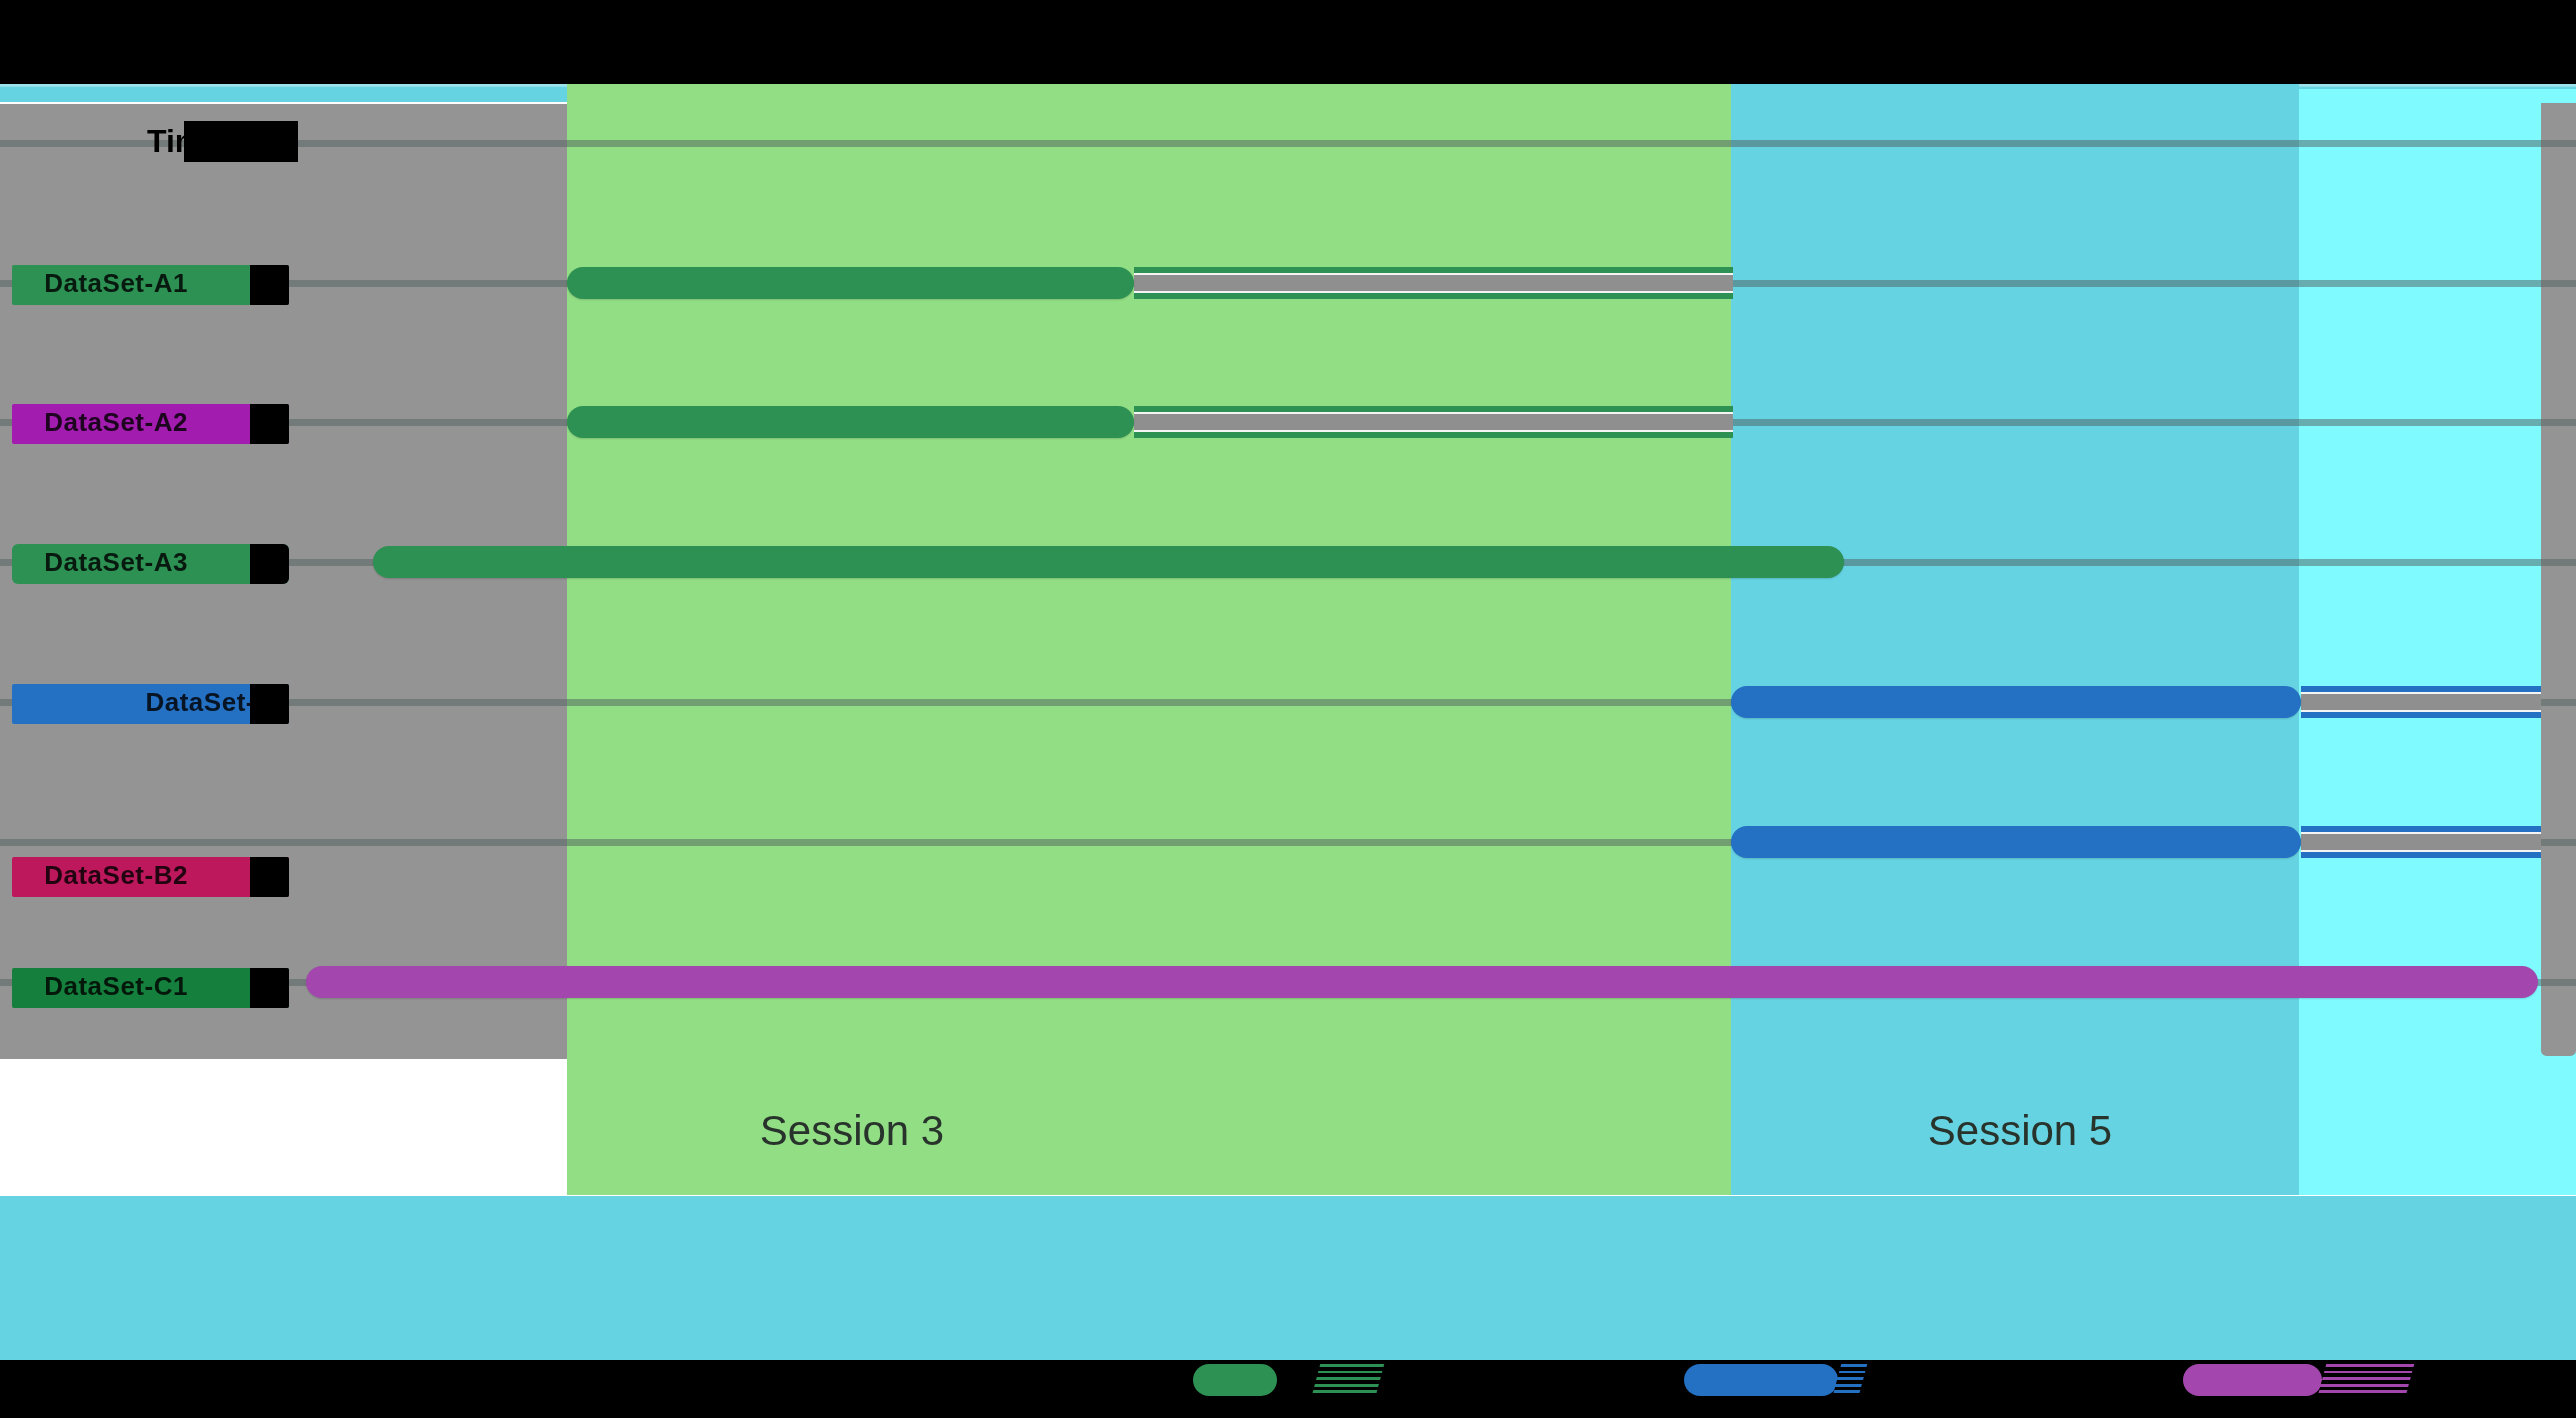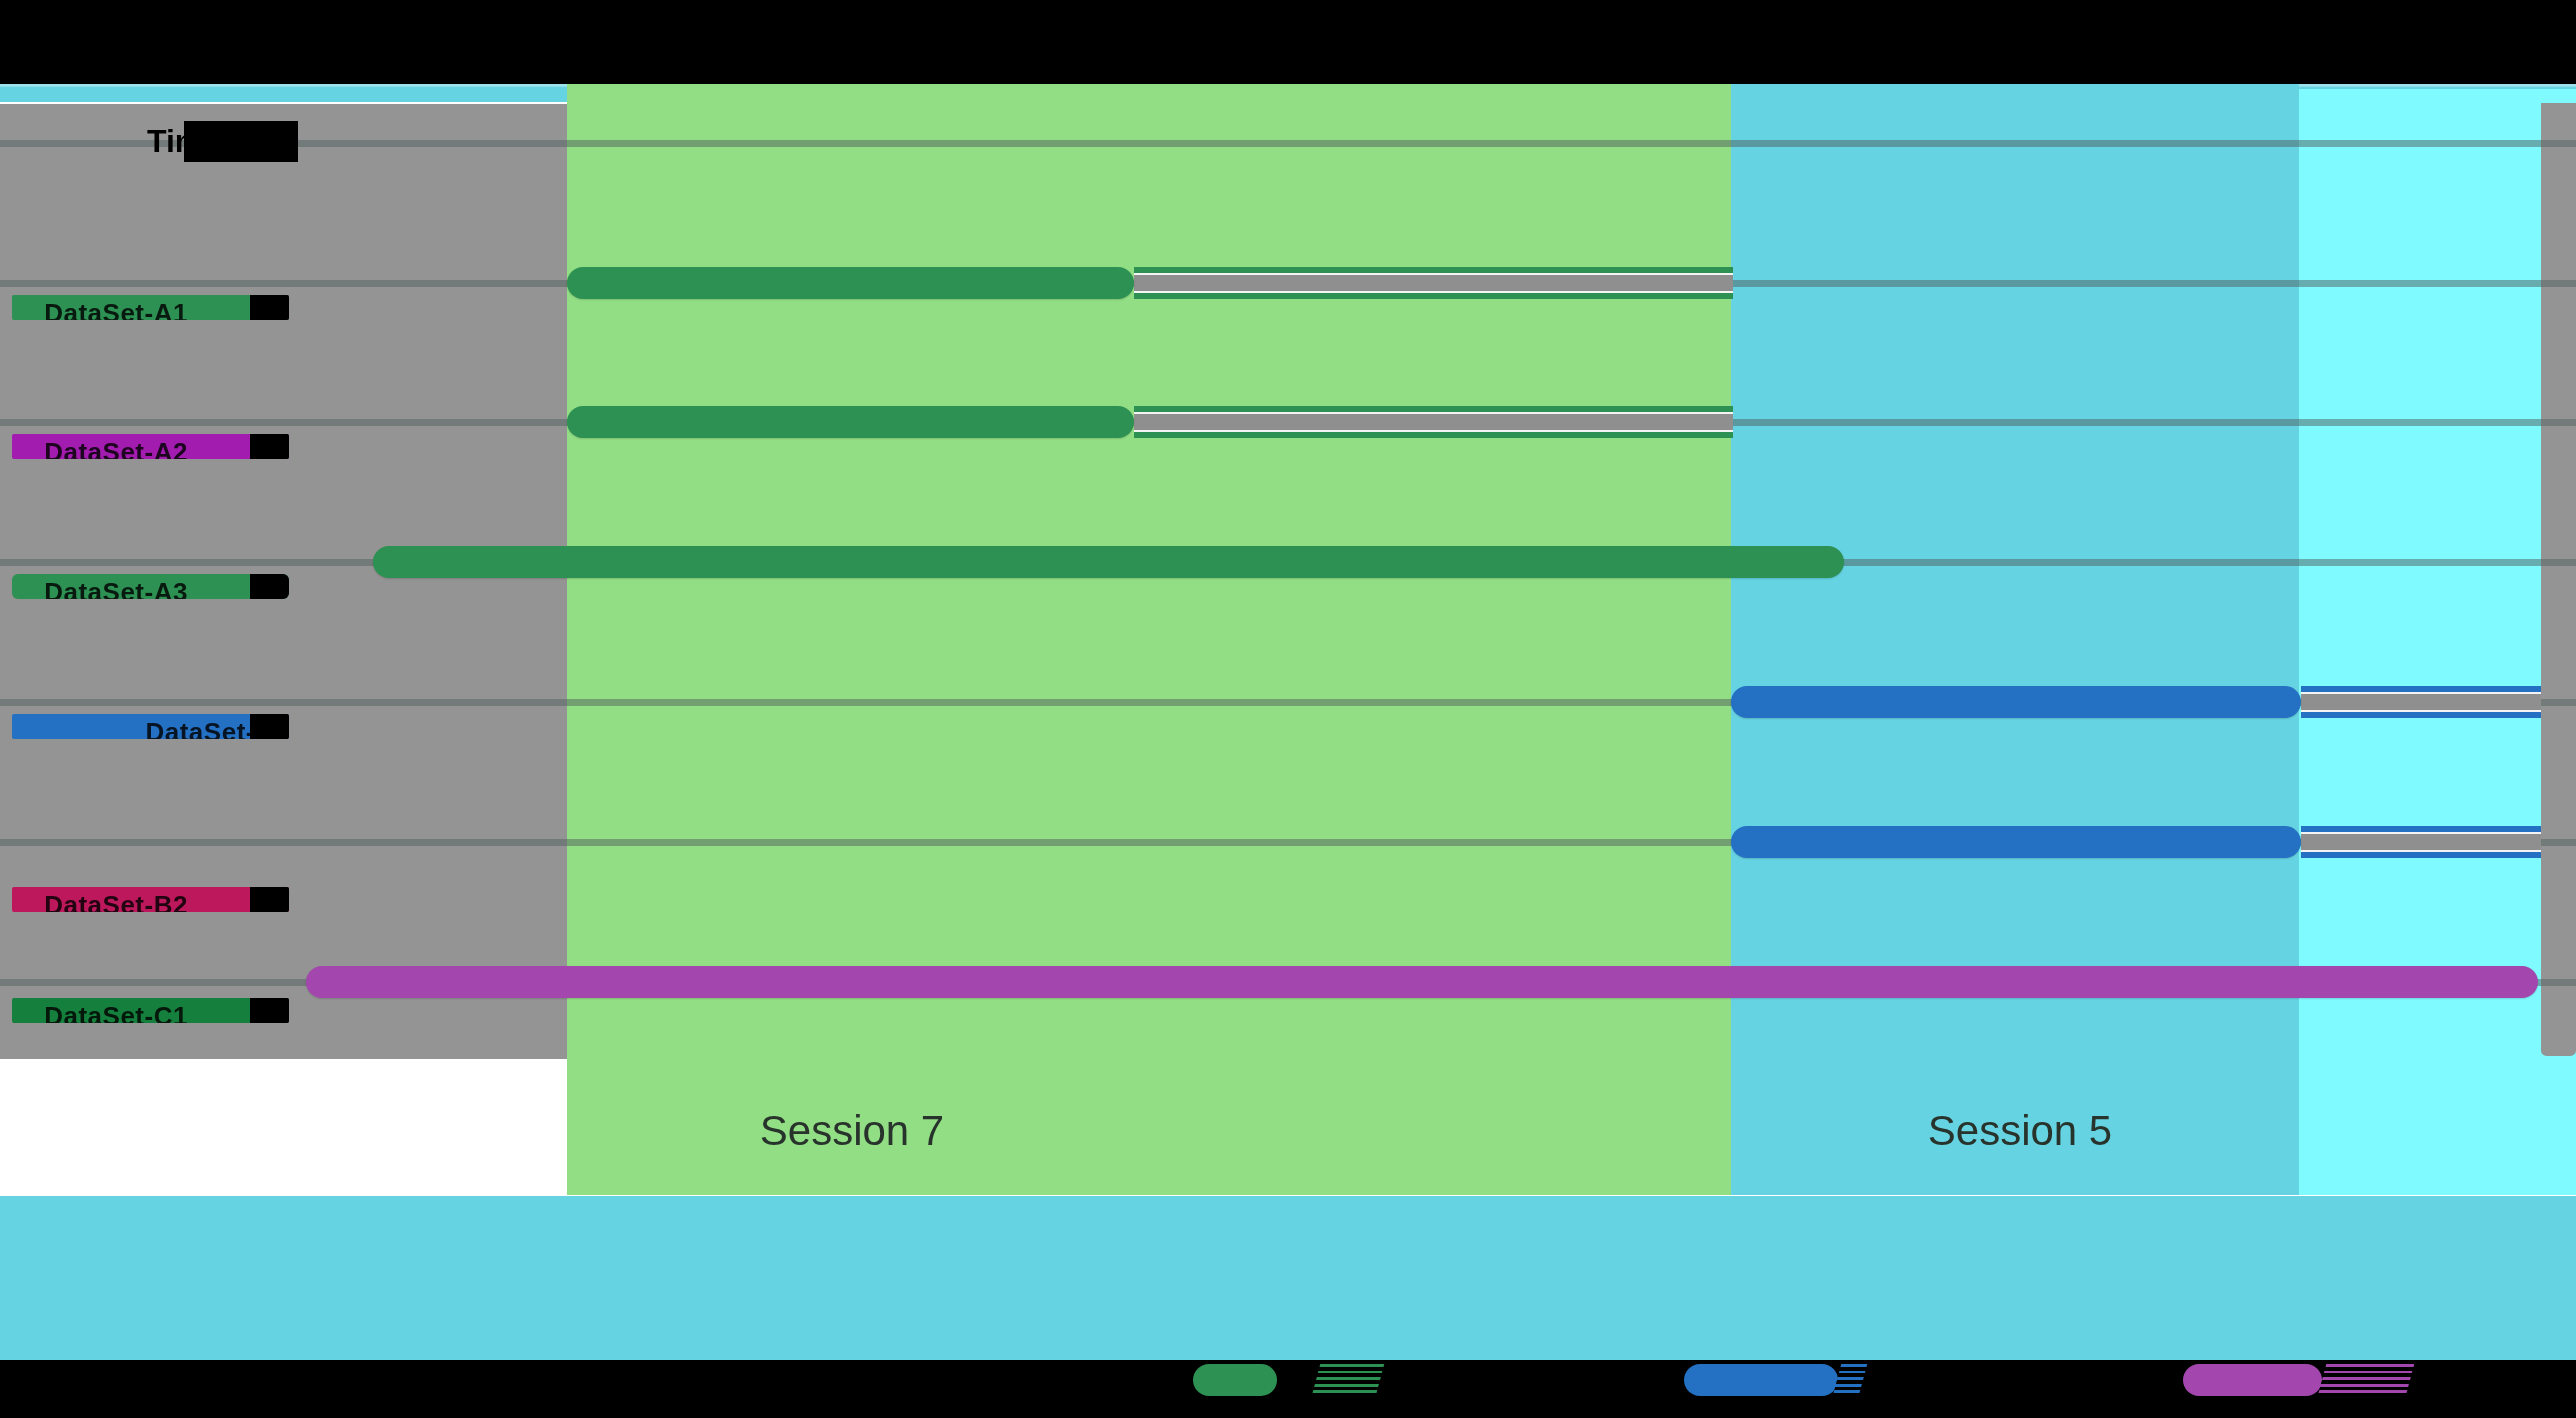--- a/index.html
+++ b/index.html
@@ -15,23 +15,23 @@
   .band-right{left:2299px;top:89px;width:277px;height:1106px;background:#7FFBFF;}
   .gray-col{left:2541px;top:103px;width:35px;height:953px;background:#949494;border-radius:0 0 5.6px 5.6px;}
   .band-bottom{left:0;top:1196px;width:2576px;height:164px;background:#66D3E3;}
   .footer-black{left:0;top:1360px;width:2576px;height:59px;background:#000;}
   #plot{position:absolute;left:0;top:0;width:2576px;height:1419px;}
   .gridline{position:absolute;left:0;width:2576px;height:6.6px;background:rgba(80,95,95,.5);}
   .bar{position:absolute;height:32px;border-radius:16px;box-shadow:0 0.9px 1.9px rgba(0,0,0,.15);}
   .hollow{position:absolute;height:32px;background:#8F8F8F;box-sizing:border-box;
           border-top:6.6px solid;border-bottom:6.6px solid;
           box-shadow:inset 0 1.9px 0 rgba(255,255,255,.9), inset 0 -1.9px 0 rgba(255,255,255,.9);}
-  .badge{position:absolute;left:12.2px;width:277px;height:25px;box-sizing:border-box;
+  .badge{position:absolute;left:12.2px;width:277px;height:40px;box-sizing:border-box;
          padding-left:32px;border-radius:1.9px;color:rgba(0,0,0,.82);
-         font-weight:bold;font-size:26px;line-height:36px;letter-spacing:0.5px;white-space:nowrap;overflow:hidden;margin-top:30px;}
+         font-weight:bold;font-size:26px;line-height:36px;letter-spacing:0.5px;white-space:nowrap;overflow:hidden;}
   .badge .redact{position:absolute;right:0;top:0;width:39px;height:100%;background:#000;}
   .time-label{left:147px;top:123px;font-size:32px;font-weight:bold;color:#000;}
   .time-redact{left:184px;top:121px;width:114px;height:41px;background:#000;}
   .session-label{top:1107px;transform:translateX(-50%);font-size:42px;color:#28332c;white-space:nowrap;}
   .legend-pill{position:absolute;top:1364px;height:32px;border-radius:16px;}
   .legend-stripes{position:absolute;top:1364px;height:32px;transform:skewX(-15deg);}
 </style>
 </head>
 <body>
 
@@ -66,21 +66,21 @@
       <div class="hollow" style="top: 826px; left: 2301px; width: 240px; border-color: rgb(36, 112, 195);"></div>
       <div class="bar" style="top: 826px; left: 1731px; width: 570px; background: rgb(36, 112, 195);"></div>
       <div class="badge" style="top: 857px; background: #be185d;">DataSet-B2<div class="redact"></div></div>
       <div class="bar" style="top: 966px; left: 306px; width: 2232px; background: rgb(163, 71, 174);"></div>
       <div class="badge" style="top: 968px; background: #15803d;">DataSet-C1<div class="redact"></div></div>
     </div>
 
   <div class="layer time-label">Time</div>
   <div class="layer time-redact"></div>
 
-  <div class="layer session-label" style="left:852px">Session 7</div>
+  <div class="layer session-label" style="left:852px">Session 3</div>
   <div class="layer session-label" style="left:2020px">Session 5</div>
 
   <div class="layer band-bottom"></div>
   <div class="layer footer-black"></div>
   <div id="legend">
       <div class="legend-pill" style="left: 1193px; width: 84px; background: rgb(44, 145, 82);"></div>
       <div class="legend-stripes" style="left: 1316px; width: 64px; background: repeating-linear-gradient(rgb(44, 145, 82) 0px, rgb(44, 145, 82) 2.8px, rgb(0, 0, 0) 2.8px, rgb(0, 0, 0) 6.6px);"></div>
       <div class="legend-pill" style="left: 1684px; width: 154px; background: rgb(36, 112, 195);"></div>
       <div class="legend-stripes" style="left: 1837px; width: 26px; background: repeating-linear-gradient(rgb(36, 112, 195) 0px, rgb(36, 112, 195) 2.8px, rgb(0, 0, 0) 2.8px, rgb(0, 0, 0) 6.6px);"></div>
       <div class="legend-pill" style="left: 2183px; width: 139px; background: rgb(163, 71, 174);"></div>

